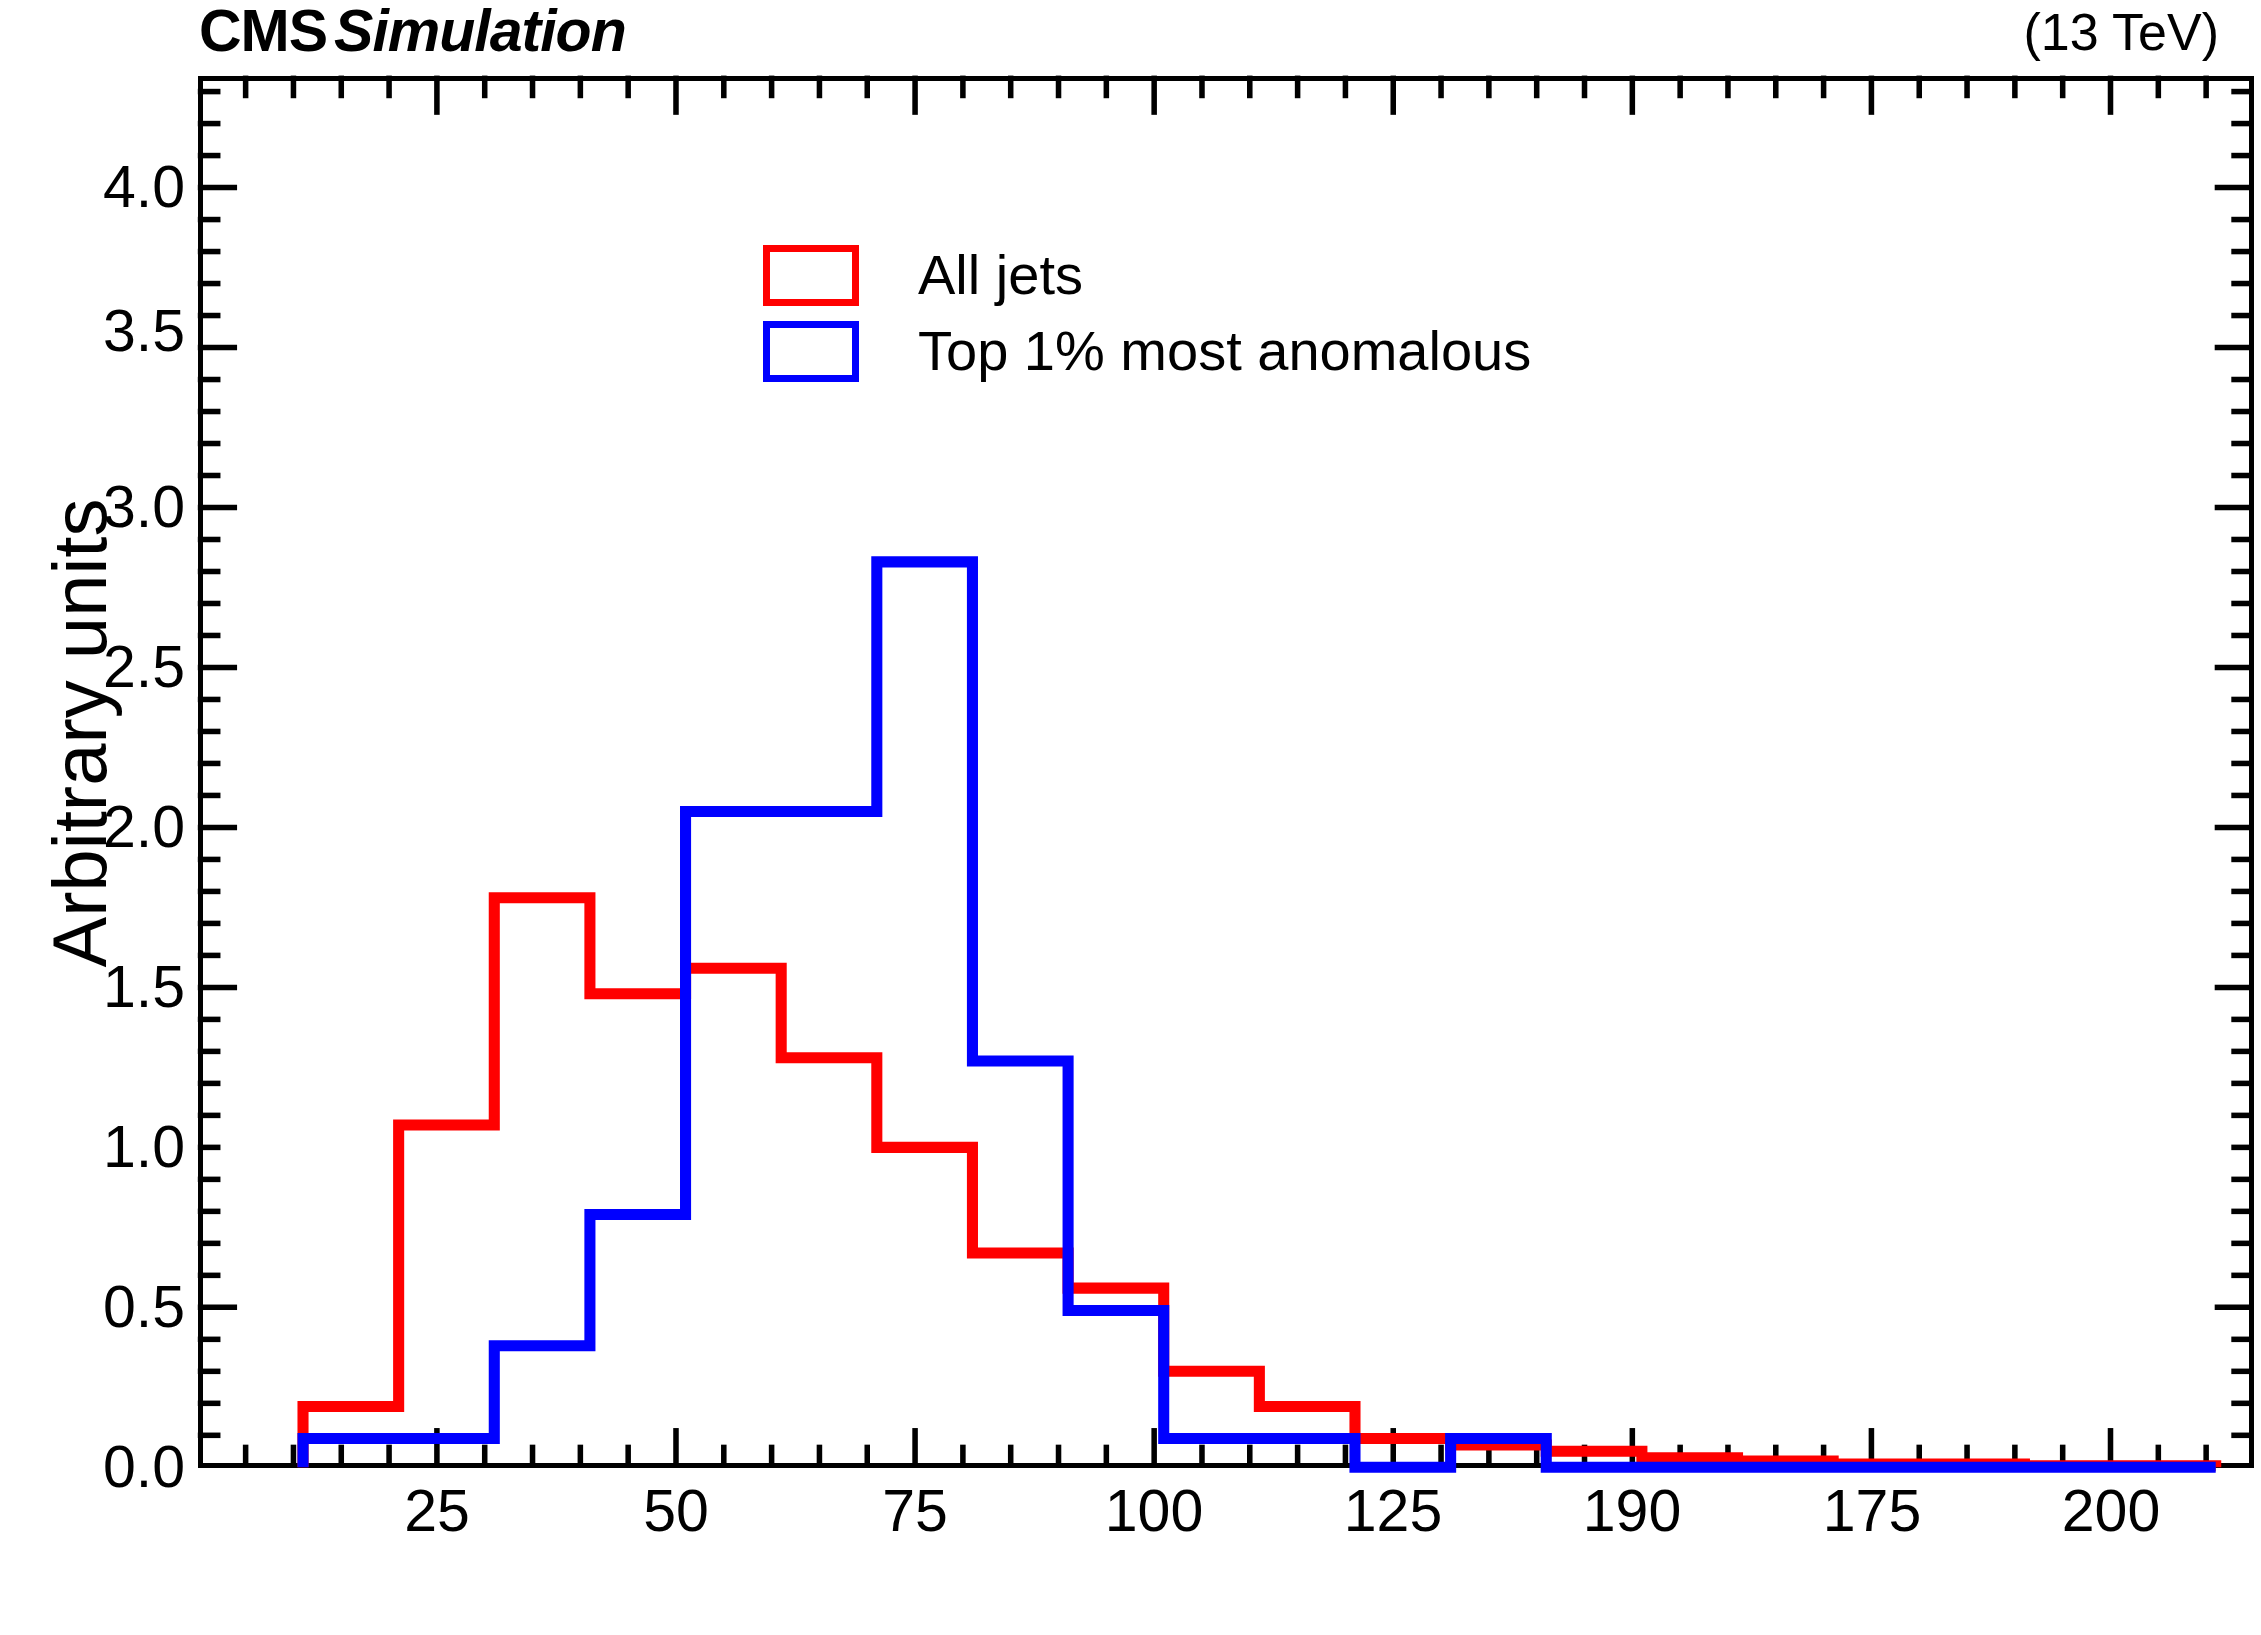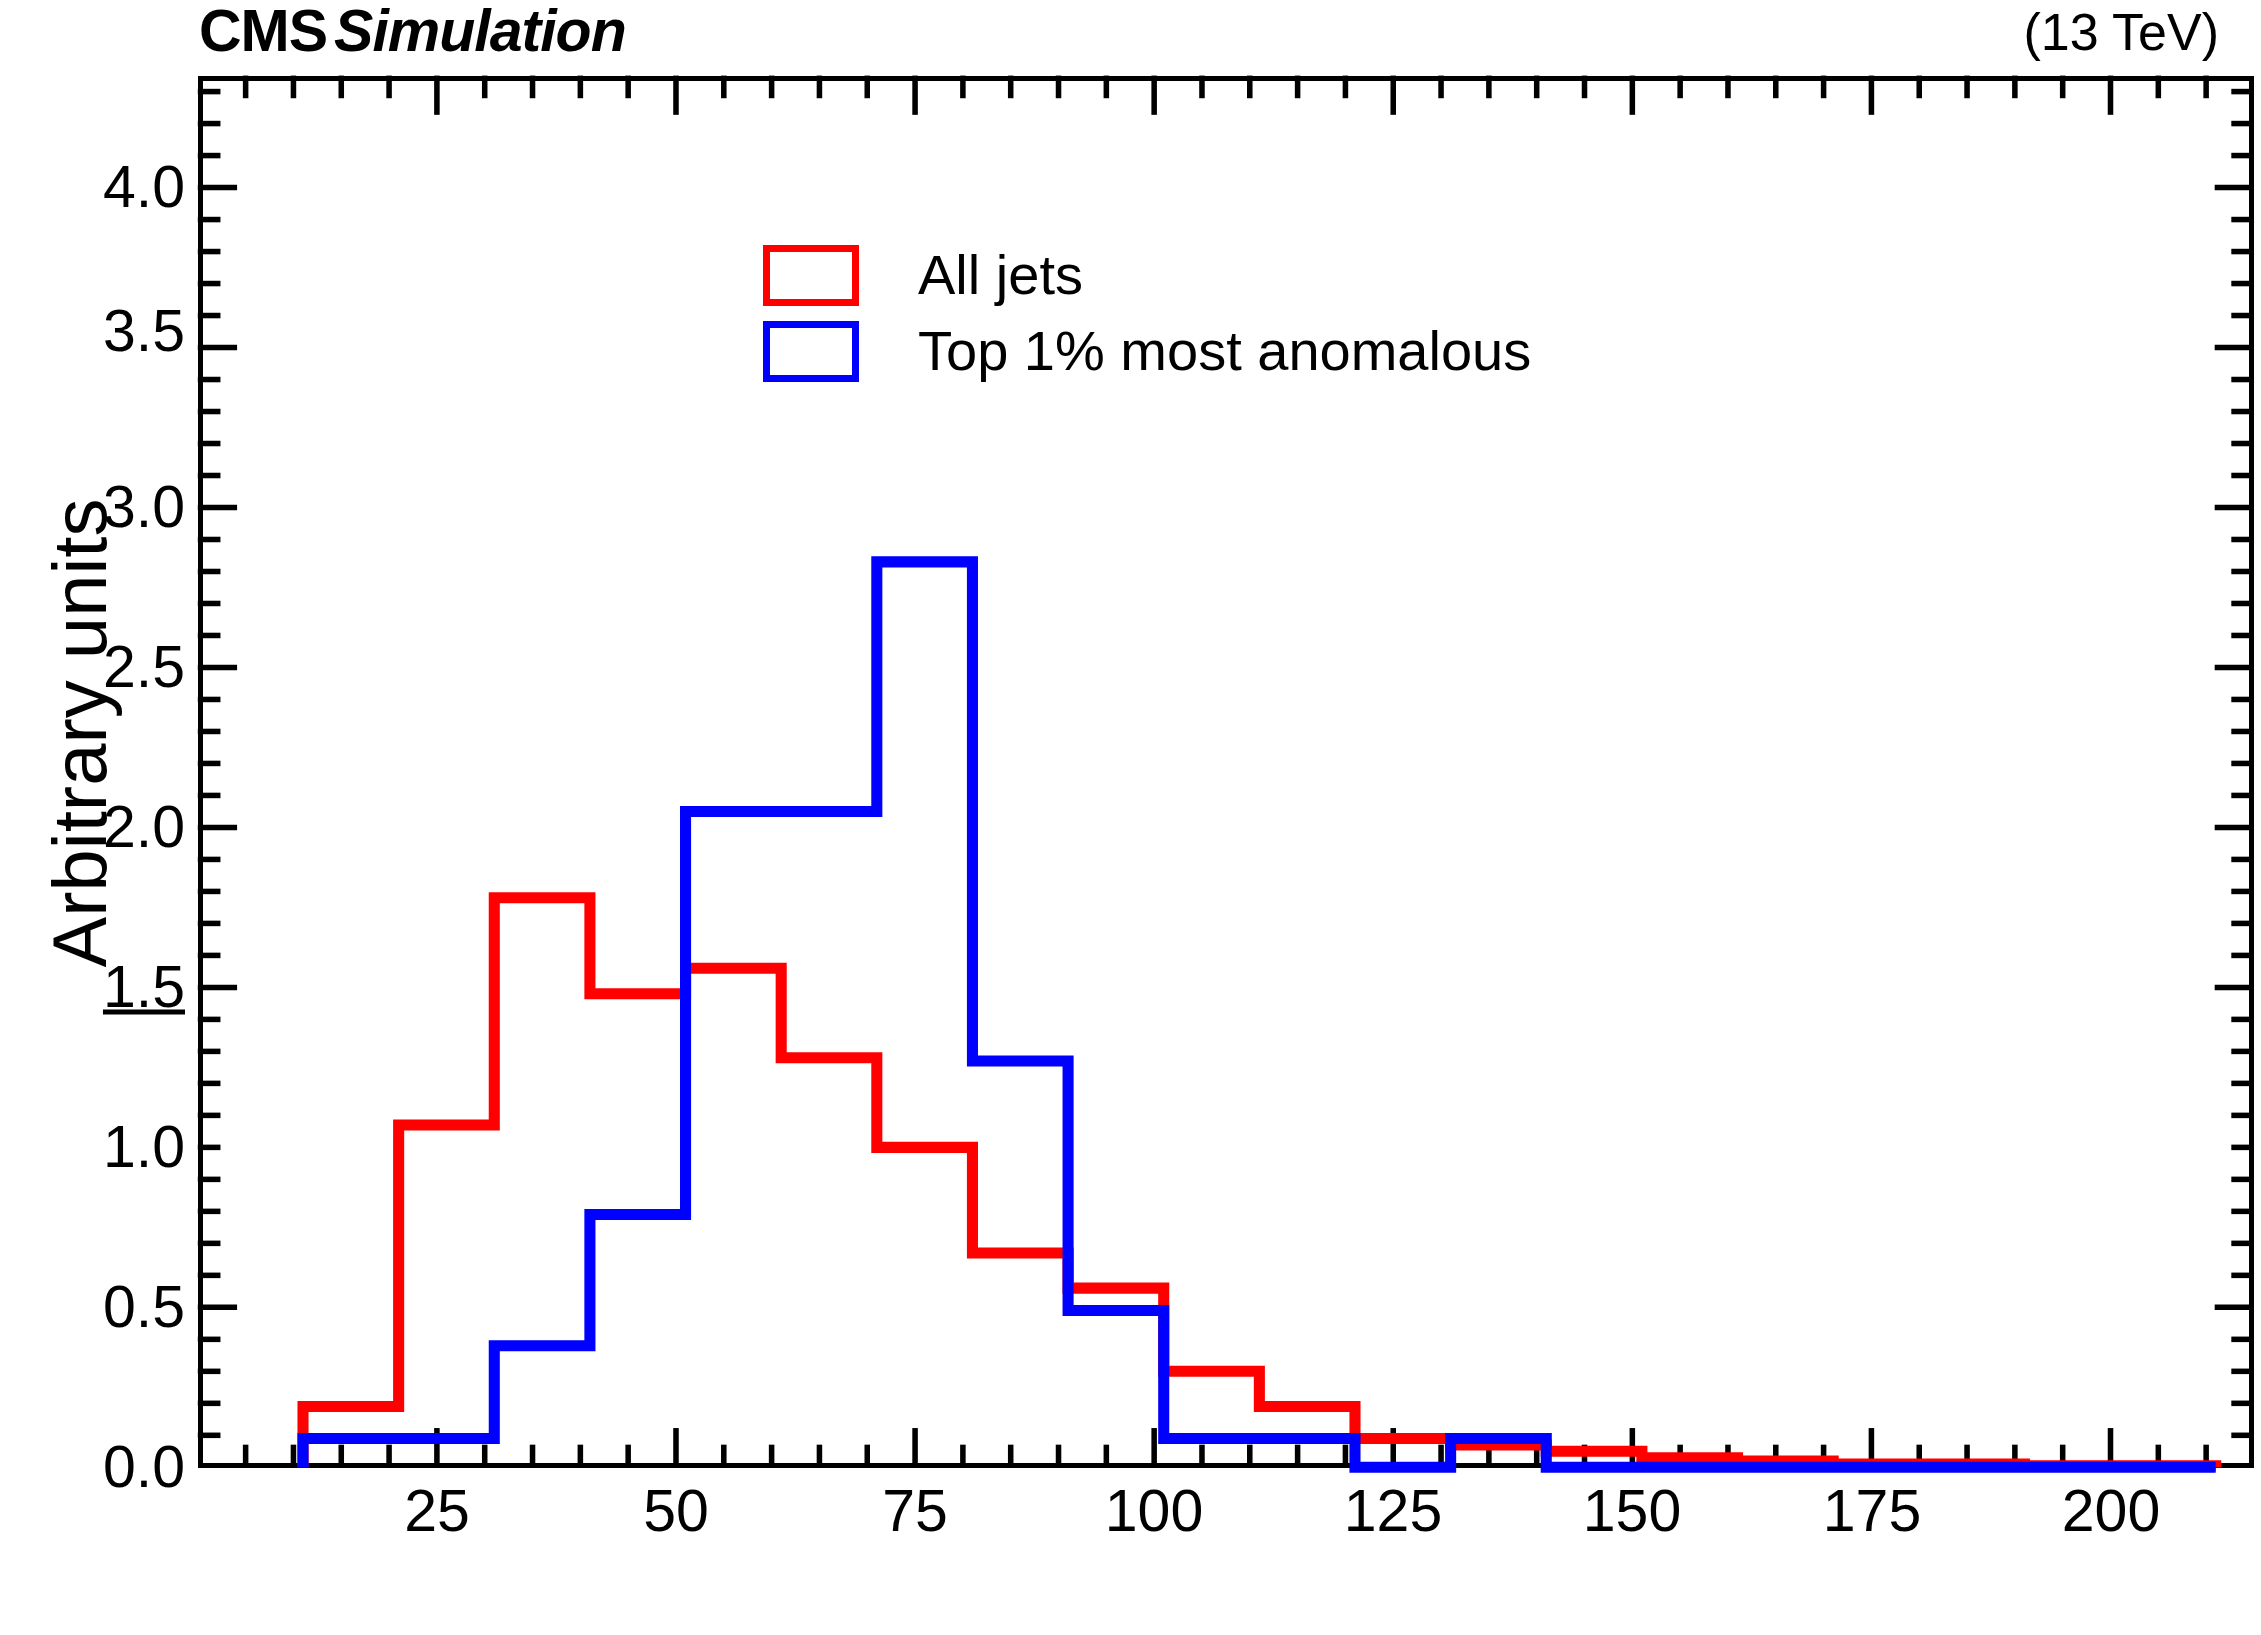--- a/index.html
+++ b/index.html
@@ -55,34 +55,34 @@
       <span class="legend-text">Top 1% most anomalous</span>
     </div>
   </div>
 
   <div class="ylabel">Arbitrary units</div>
 
   <div class="ytick-wrap">
       <div class="ytick-label" style="top: 1467px;">0.0</div>
       <div class="ytick-label" style="top: 1307px;">0.5</div>
       <div class="ytick-label" style="top: 1147px;">1.0</div>
-      <div class="ytick-label" style="top: 987px; text-decoration: underline;">1.5</div>
+      <div class="ytick-label" style="top: 987px;">1.5</div>
       <div class="ytick-label" style="top: 827px;">2.0</div>
       <div class="ytick-label" style="top: 667px;">2.5</div>
       <div class="ytick-label" style="top: 507px;">3.0</div>
       <div class="ytick-label" style="top: 331px;">3.5</div>
       <div class="ytick-label" style="top: 187px; text-align: right;">4.0</div>
     </div>
   <div>
       <div class="xtick-label" style="left: 437px;">25</div>
       <div class="xtick-label" style="left: 676px;">50</div>
       <div class="xtick-label" style="left: 915px;">75</div>
       <div class="xtick-label" style="left: 1154px;">100</div>
       <div class="xtick-label" style="left: 1393px;">125</div>
-      <div class="xtick-label" style="left: 1632px;">150</div>
+      <div class="xtick-label" style="left: 1632px;">190</div>
       <div class="xtick-label" style="left: 1872px;">175</div>
       <div class="xtick-label" style="left: 2111px;">200</div>
     </div>
 
   <svg class="overlay" viewBox="0 0 4492 3248">
     <g stroke="#000" fill="none">
         <line x1="488" y1="2915" x2="488" y2="2870" stroke-width="11"></line>
         <line x1="488" y1="150" x2="488" y2="195" stroke-width="11"></line>
         <line x1="583" y1="2915" x2="583" y2="2870" stroke-width="11"></line>
         <line x1="583" y1="150" x2="583" y2="195" stroke-width="11"></line>

